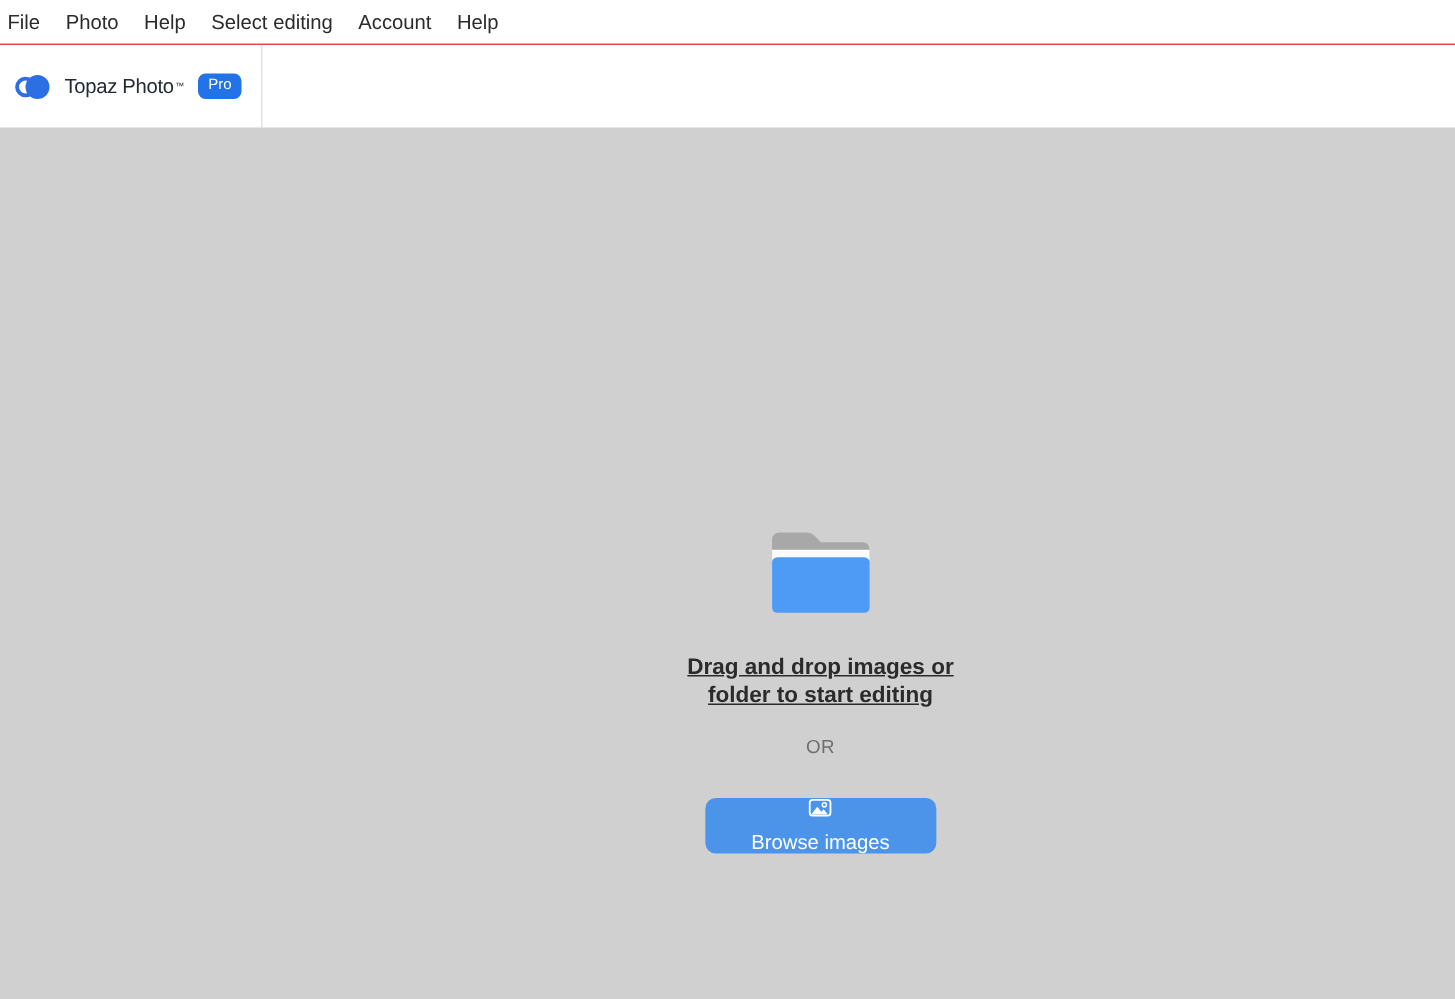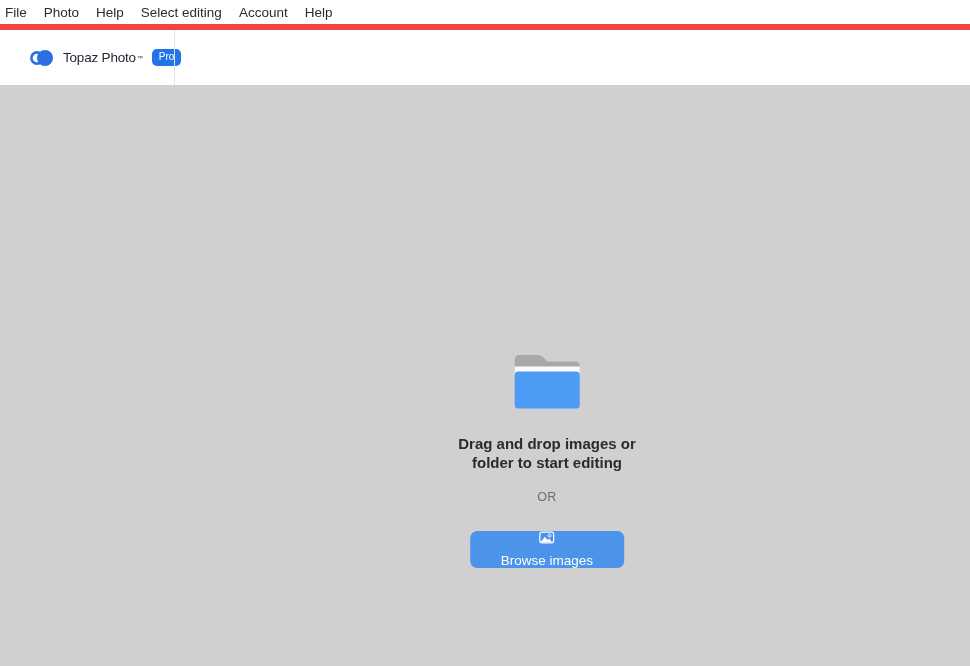--- a/index.html
+++ b/index.html
@@ -10,37 +10,37 @@
     -webkit-font-smoothing:antialiased;
   }
 
   
   .menubar{
     height:30px;
     display:flex;align-items:center;
     gap:17px;
     padding-left:5px;
     background:#ffffff;
-    border-bottom:6px solid #ef4444;
+    border-bottom:1px solid #ef4444;
     box-sizing:border-box;
   }
   .menu-item{
     font-size:13.5px;
     color:#2b2b2b;
     cursor:default;
     white-space:nowrap;
   }
 
   
   .header{
     position:relative;
     height:55px;
     background:#ffffff;
     display:flex;align-items:center;
-    padding-left:29px;
+    padding-left:9px;
     box-sizing:border-box;
   }
   .brand{display:flex;align-items:center;}
   .logo-icon{display:block;margin-right:9px;}
   .brand-text{
     font-size:13.5px;
     color:#222a35;
     letter-spacing:-0.2px;
     font-weight:500;
   }
@@ -83,20 +83,21 @@
     width:max-content;
   }
   .folder-wrap{margin-top:266px;}
   .dz-title{
     margin-top:21px;
     text-align:center;
     font-size:15px;
     font-weight:bold;
     line-height:19px;
     color:#2b2b2b;
+    text-decoration:underline;
   }
   .dz-or{
     margin-top:18px;
     font-size:12.5px;
     font-weight:500;
     color:#6f6f6f;
     letter-spacing:0.3px;
   }
   .browse-btn{
     margin-top:27px;

